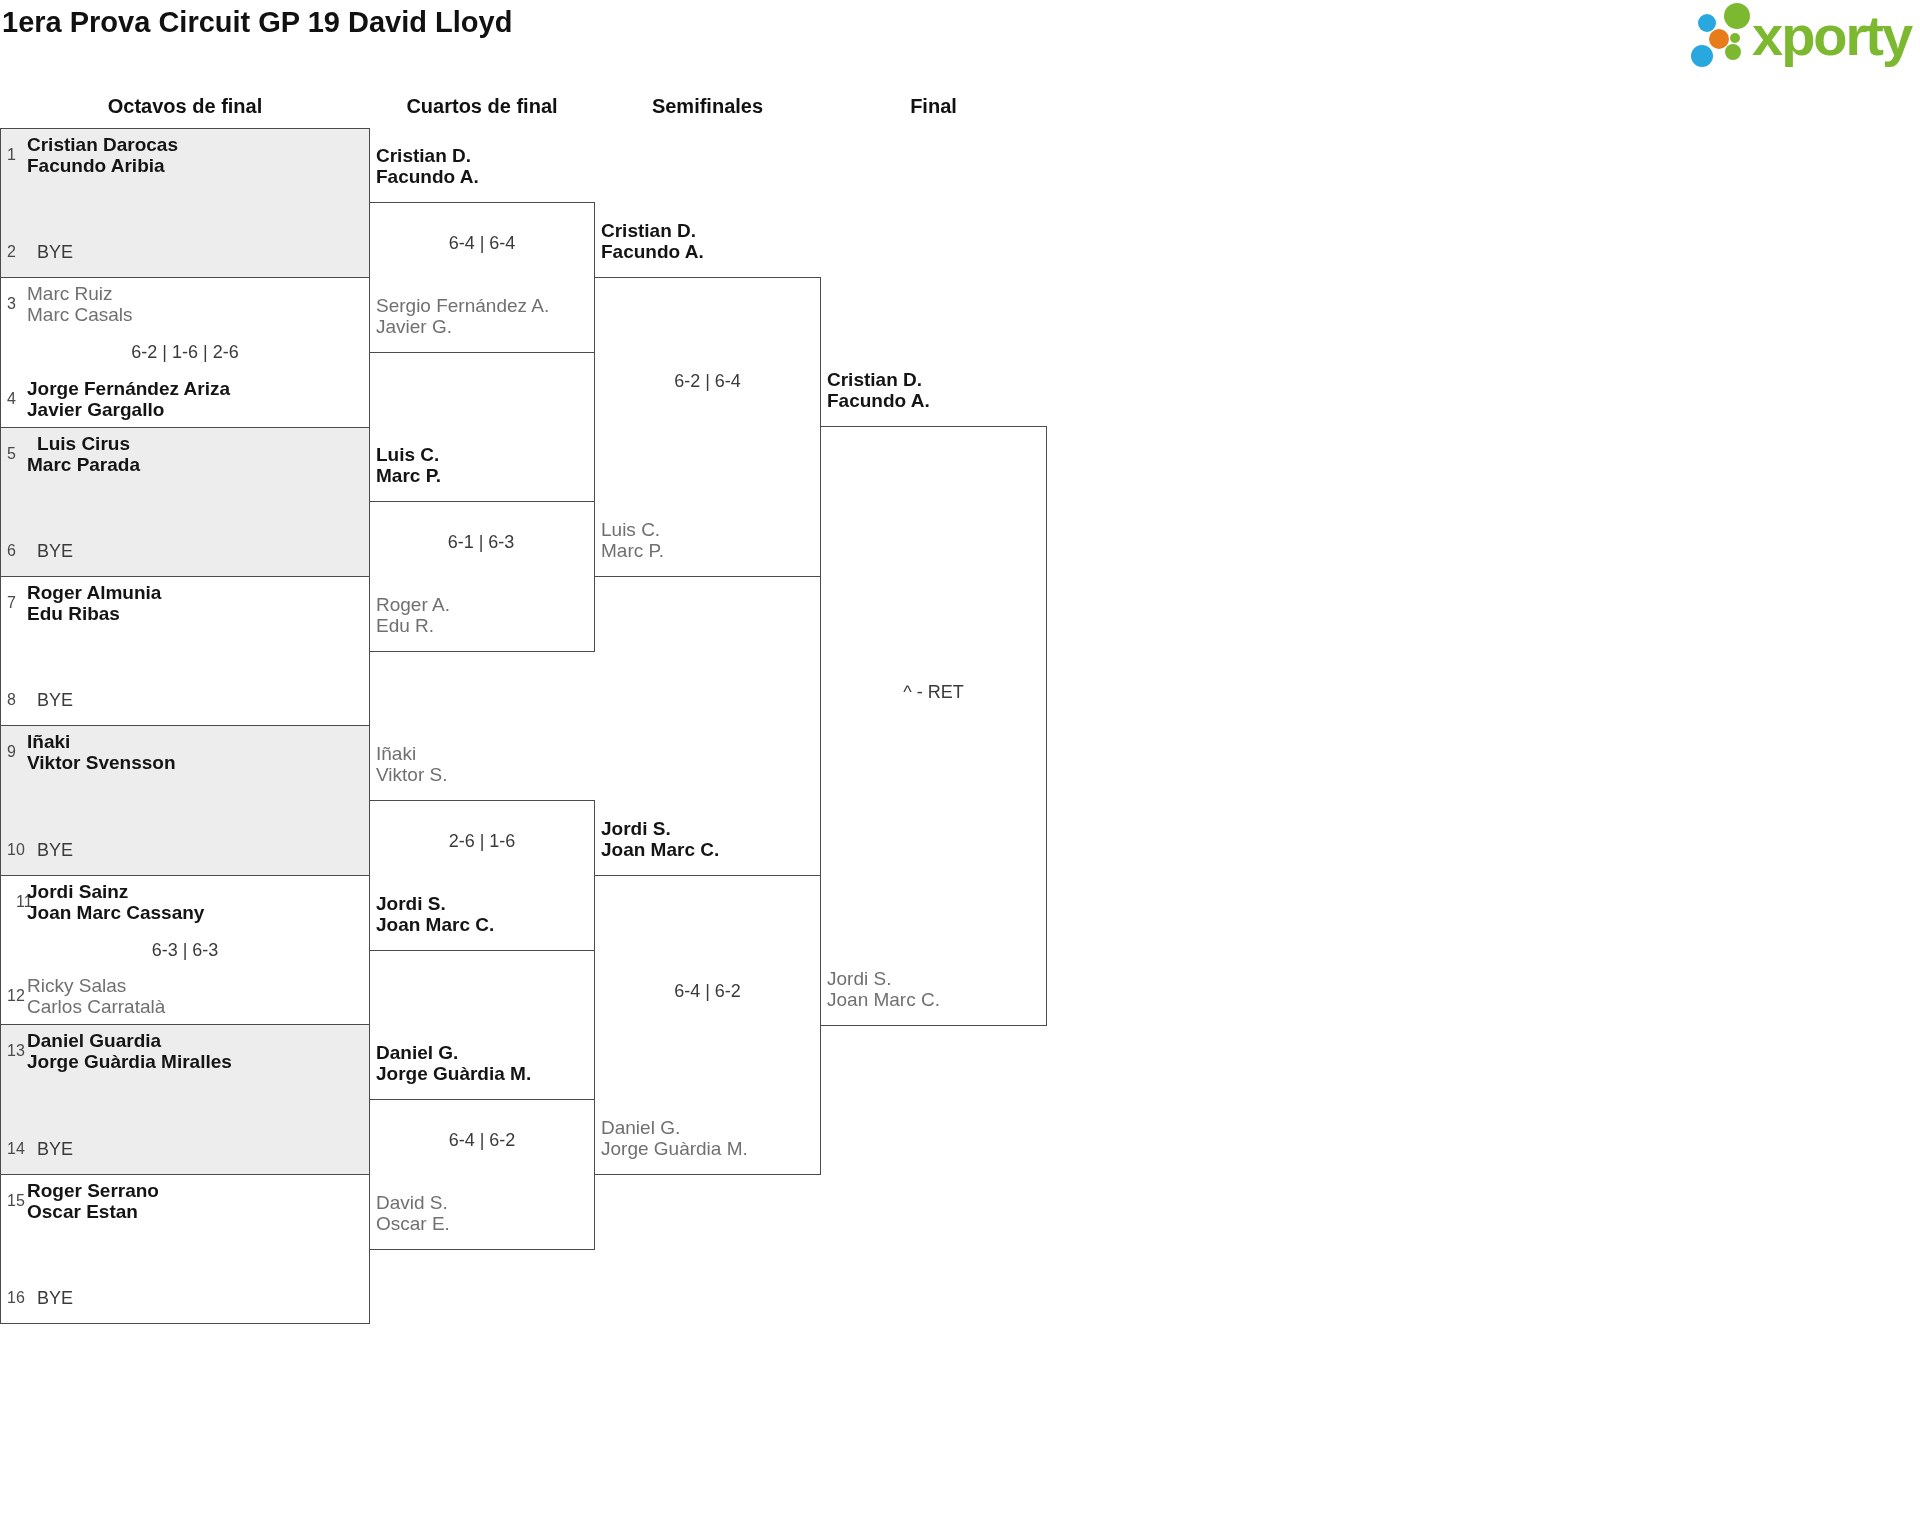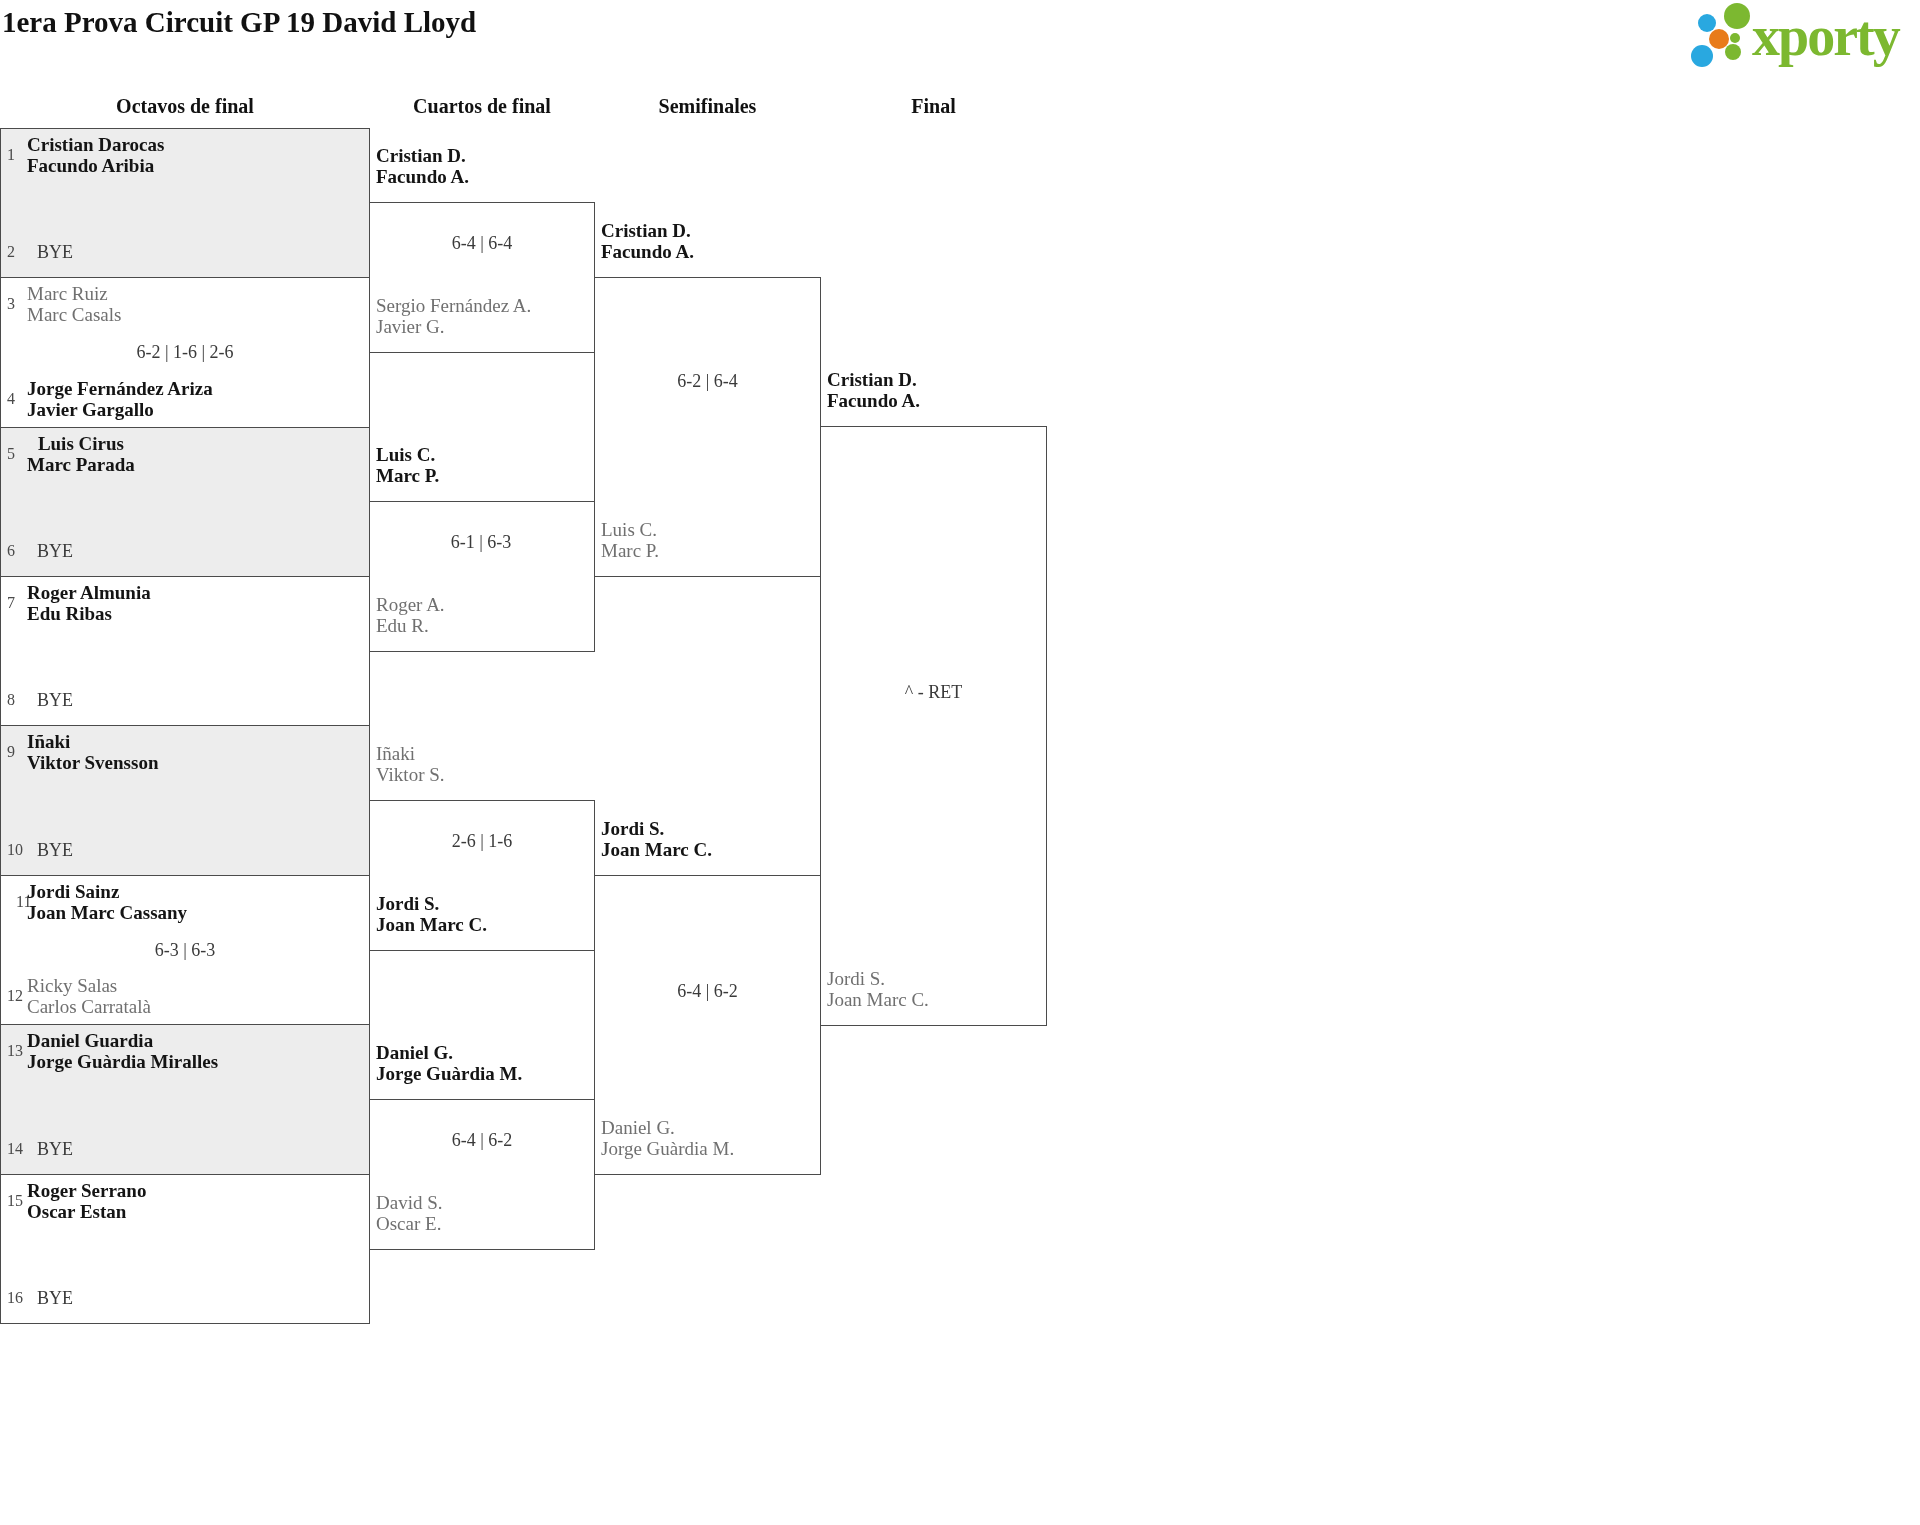--- a/index.html
+++ b/index.html
@@ -1,17 +1,17 @@
 <!DOCTYPE html>
 <html><head>
 <meta charset="utf-8">
 <style>
   html,body{margin:0;padding:0;background:#ffffff;}
   #page{position:relative;width:1920px;height:1525px;background:#ffffff;overflow:hidden;
-        font-family:Liberation Serif, serif;}
+        font-family:Liberation Sans, sans-serif;}
   .abs{position:absolute;}
   .title{font-size:29px;font-weight:700;color:#111;line-height:36px;white-space:nowrap;}
   .round-header{font-size:20px;font-weight:700;color:#111;text-align:center;white-space:nowrap;}
   .match-box{position:absolute;border:1px solid #4b4b4b;box-sizing:border-box;background:#ffffff;}
   .match-box.shaded{background:#ededed;}
   .ko-box{position:absolute;border:1px solid #4b4b4b;box-sizing:border-box;background:transparent;}
   .team{position:absolute;font-size:19px;line-height:21px;font-weight:700;color:#141414;white-space:nowrap;}
   .team.loser{font-weight:400;color:#707070;}
   .seed{position:absolute;font-size:16px;line-height:22px;color:#4a4a4a;white-space:nowrap;}
   .bye{position:absolute;font-size:18px;line-height:22px;color:#3a3a3a;white-space:nowrap;}

